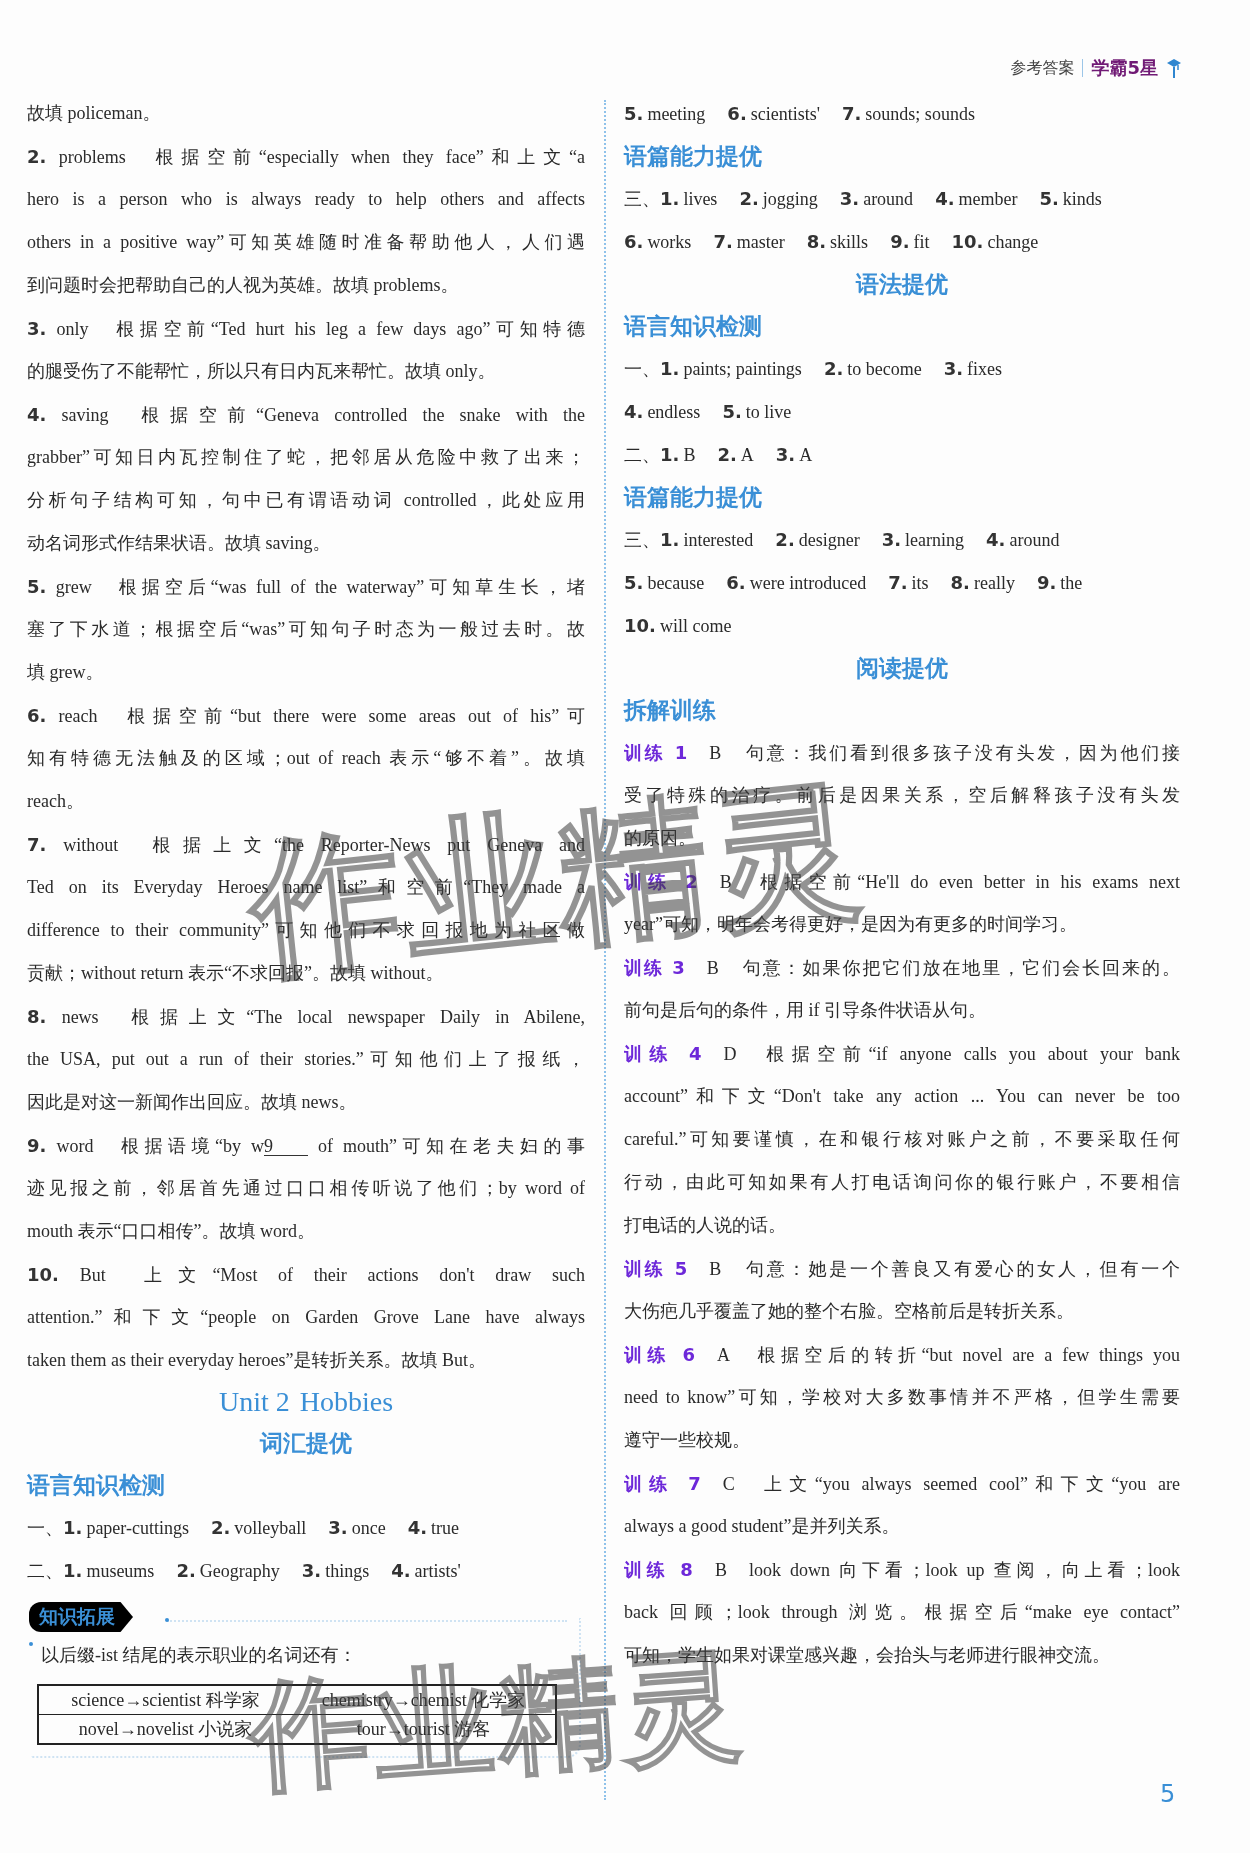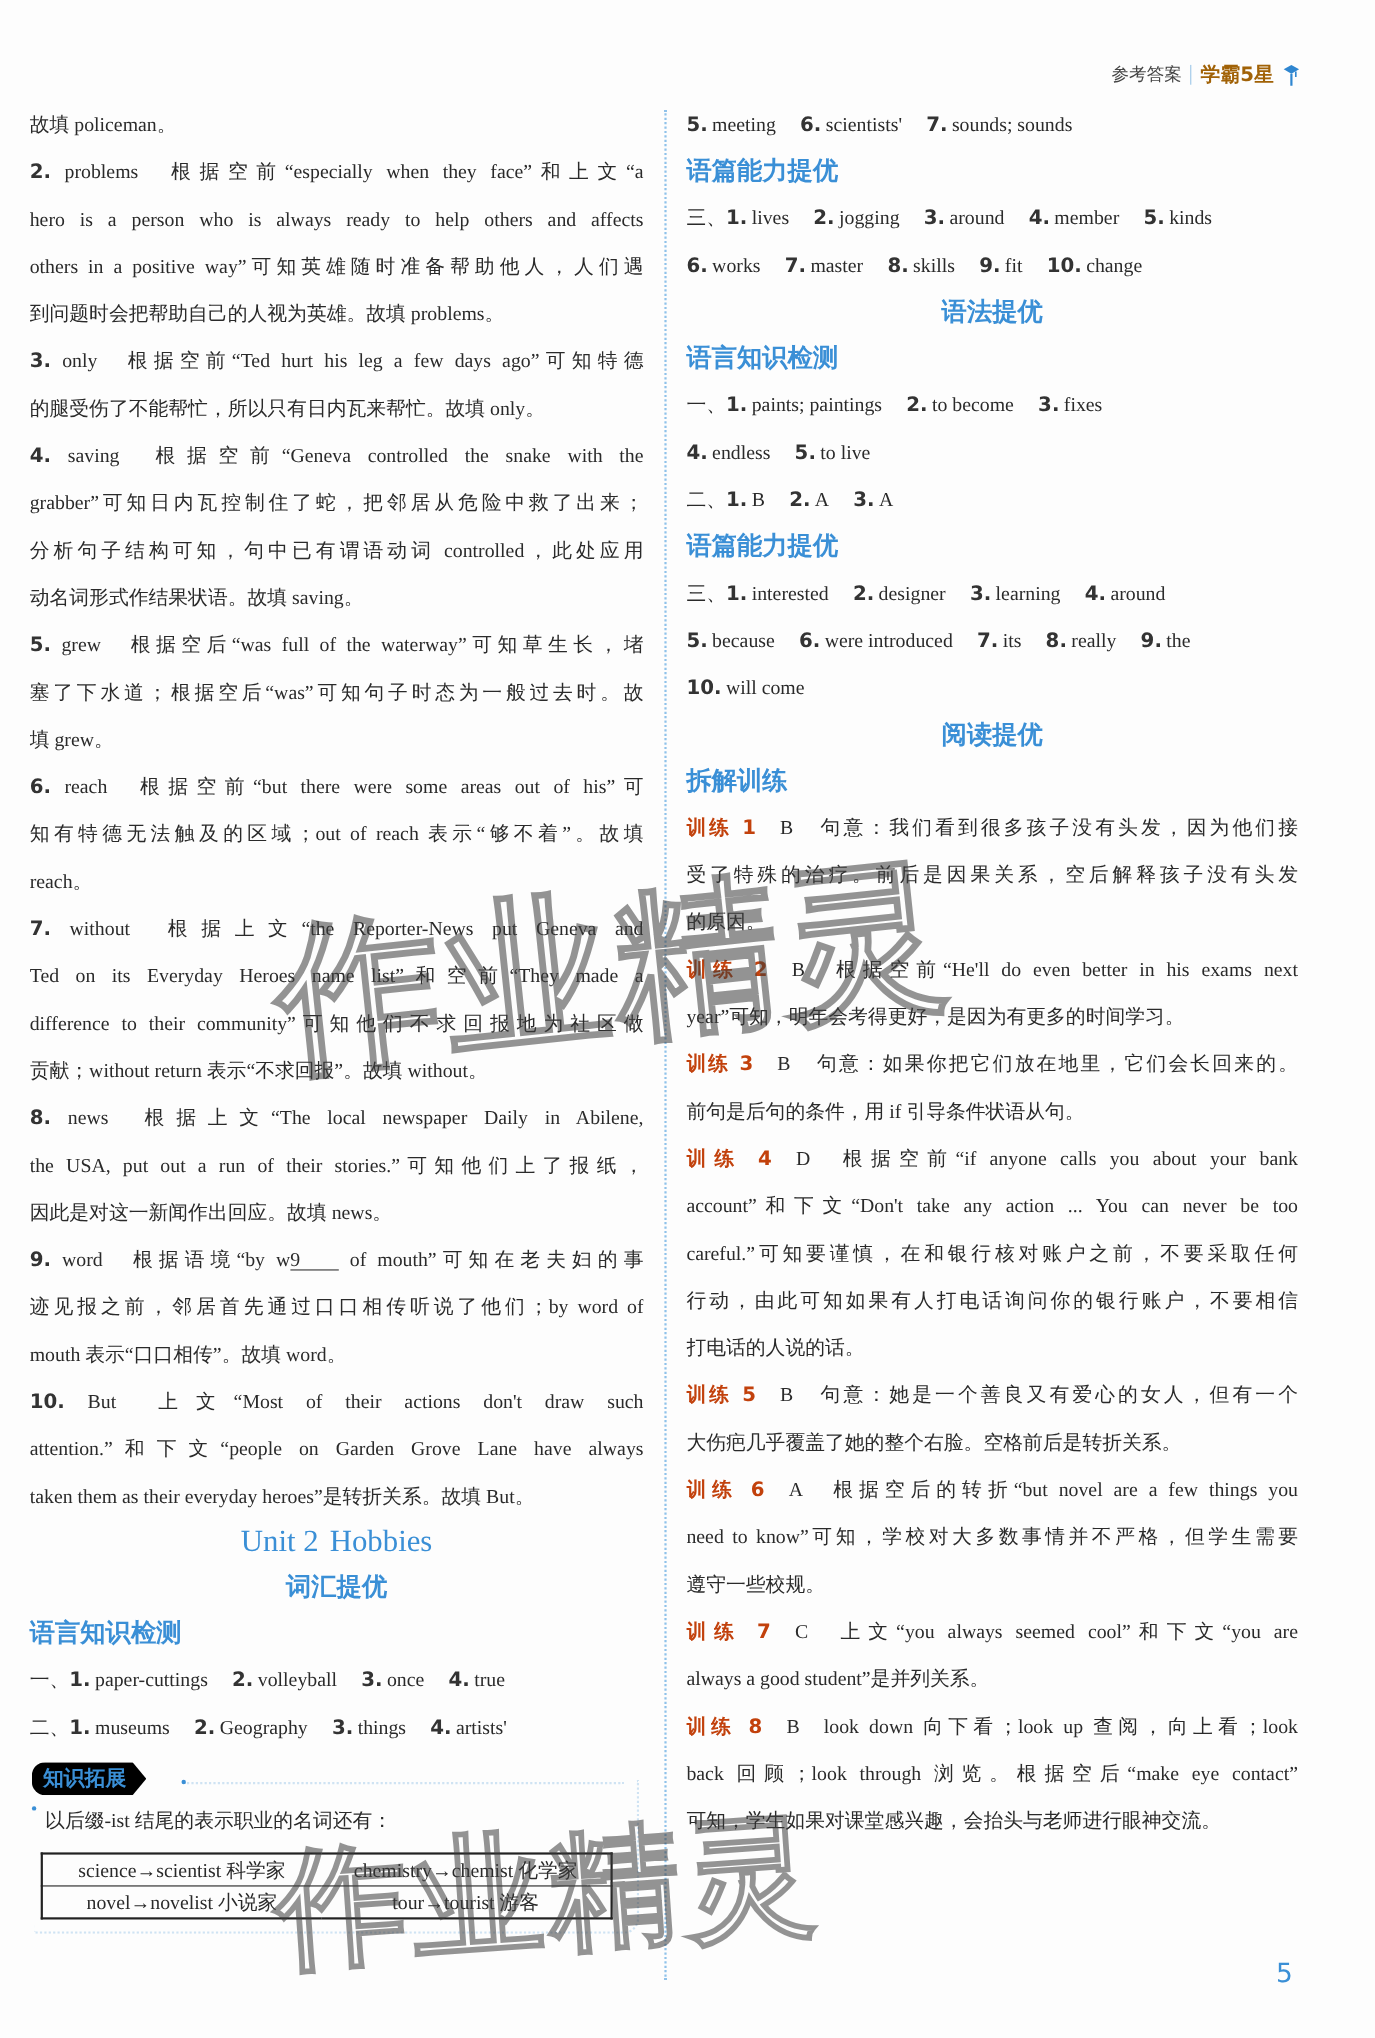--- a/index.html
+++ b/index.html
@@ -3,35 +3,35 @@
 <meta charset="utf-8">
 <style>
   html, body { margin:0; padding:0; }
   body {
     width:1250px; height:1853px; background:#fdfdfd; position:relative; overflow:hidden;
     font-family:"Liberation Serif","DejaVu Serif",serif; color:#2a2a2a;
   }
   .header { position:absolute; top:56px; right:70px; display:flex; align-items:center; gap:8px; font-family:"DejaVu Sans",sans-serif; }
   .hdr-ref { font-size:16px; color:#444;font-family:Liberation Mono, monospace; }
   .hdr-sep { width:1px; height:18px; background:#9cc6e8; }
-  .hdr-brand { font-size:18px; font-weight:bold; color:#a16207; }
+  .hdr-brand { font-size:18px; font-weight:bold; color:#701a75; }
   .hdr-icon { width:14px; height:20px; position:relative; }
   .hdr-icon svg { display:block; }
 
   .col { position:absolute; top:92px; }
   .col-left { left:27px; width:558px; }
   .col-right { left:624px; width:556px; }
   .divider { position:absolute; left:604px; top:100px; height:1700px; border-left:2px dotted #8fc2ea; }
 
   .line { font-size:18px; line-height:43px; height:43px; white-space:nowrap; text-align:justify; text-align-last:justify; overflow:hidden; }
   .line.last { text-align-last:left; }
   .num { font-family:"DejaVu Sans",sans-serif; font-weight:bold; font-size:18px; color:#333; }
   .ans { margin-left:4px; }
   .gap { display:inline-block; width:22px; }
-  .tag { font-family:"DejaVu Sans",sans-serif; font-weight:bold; font-size:18px; color:#c2410c; }
+  .tag { font-family:"DejaVu Sans",sans-serif; font-weight:bold; font-size:18px; color:#6d28d9; }
 
   .h-section { font-family:"DejaVu Sans",sans-serif; font-weight:bold; color:#3a8fd6; font-size:23px; line-height:42px; height:42px; }
   .h-center { text-align:center; }
   .h-unit { font-family:"Liberation Serif",serif; font-weight:normal; color:#3a8fd6; font-size:28px; text-align:center; line-height:40px; height:40px; }
   .h-unit span + span { margin-left:10px; }
 
   .blank { display:inline-block; width:44px; border-bottom:1px solid #333; text-align:center; line-height:18px; }
 
   .kb { position:relative; margin-top:10px; width:556px; height:160px; }
   .kb-label { position:absolute; left:2px; top:0; background:#000000; color:#3a8fd6; font-family:"DejaVu Sans",sans-serif; font-weight:bold; font-size:19px; padding:2px 18px 2px 10px; border-radius:12px 0 0 12px; clip-path:polygon(0 0, 88% 0, 100% 50%, 88% 100%, 0 100%);text-align:center; }

